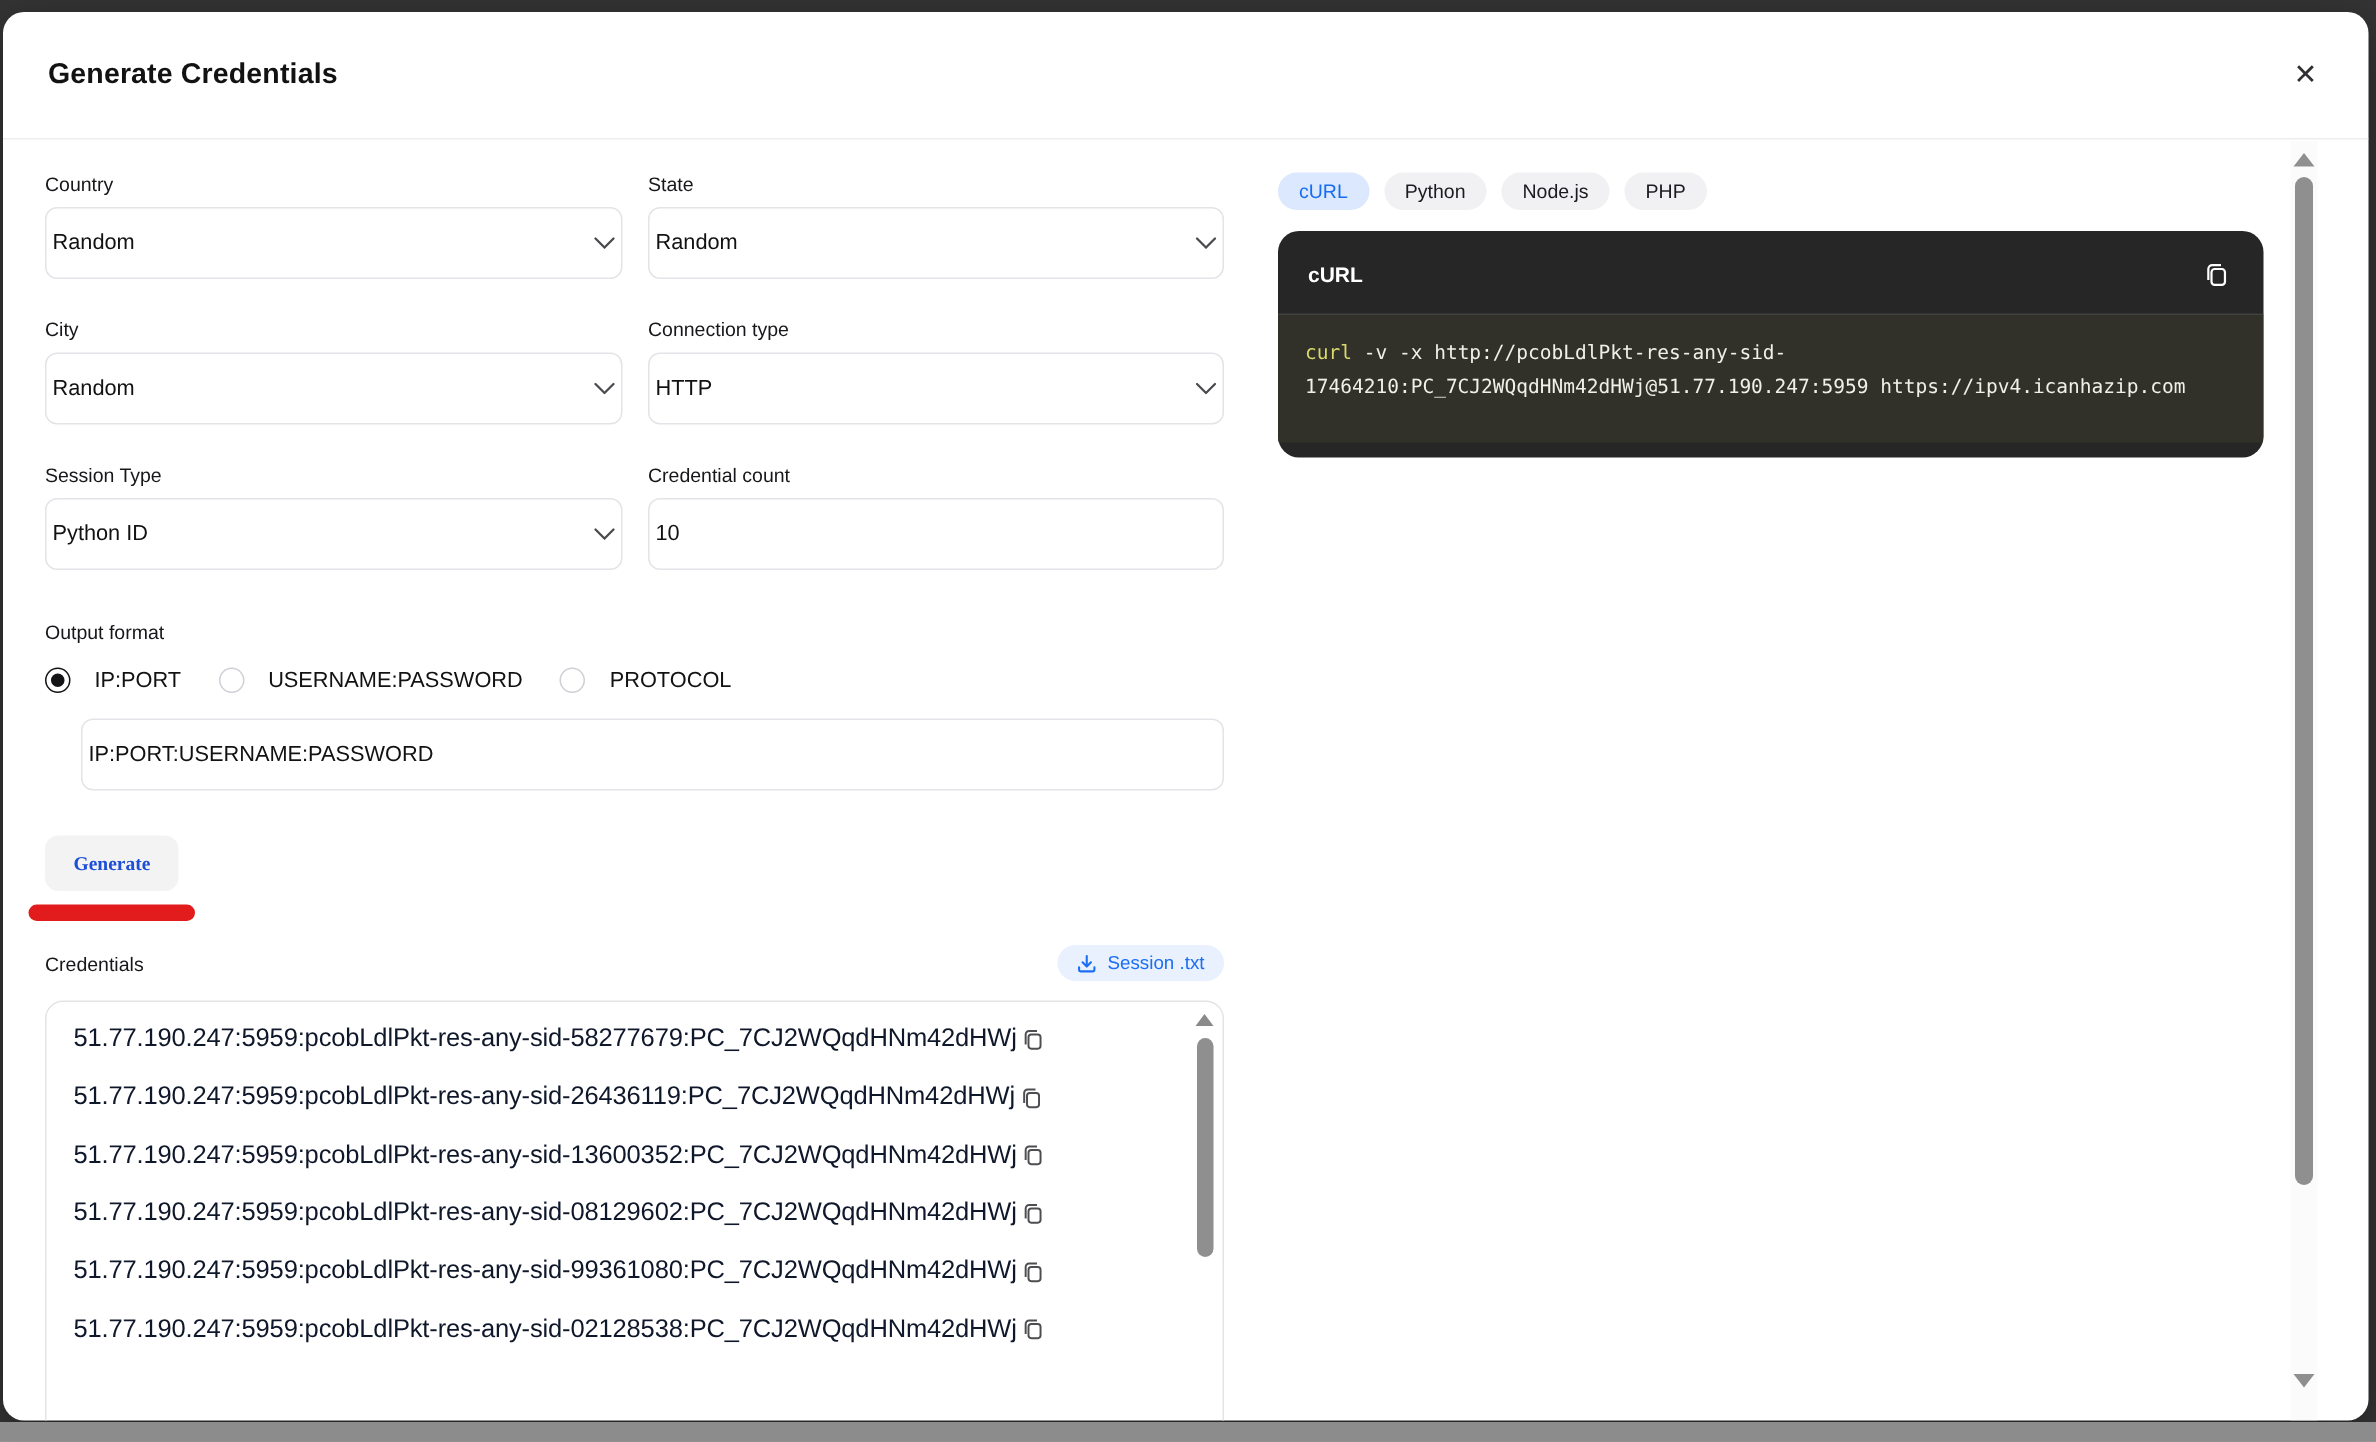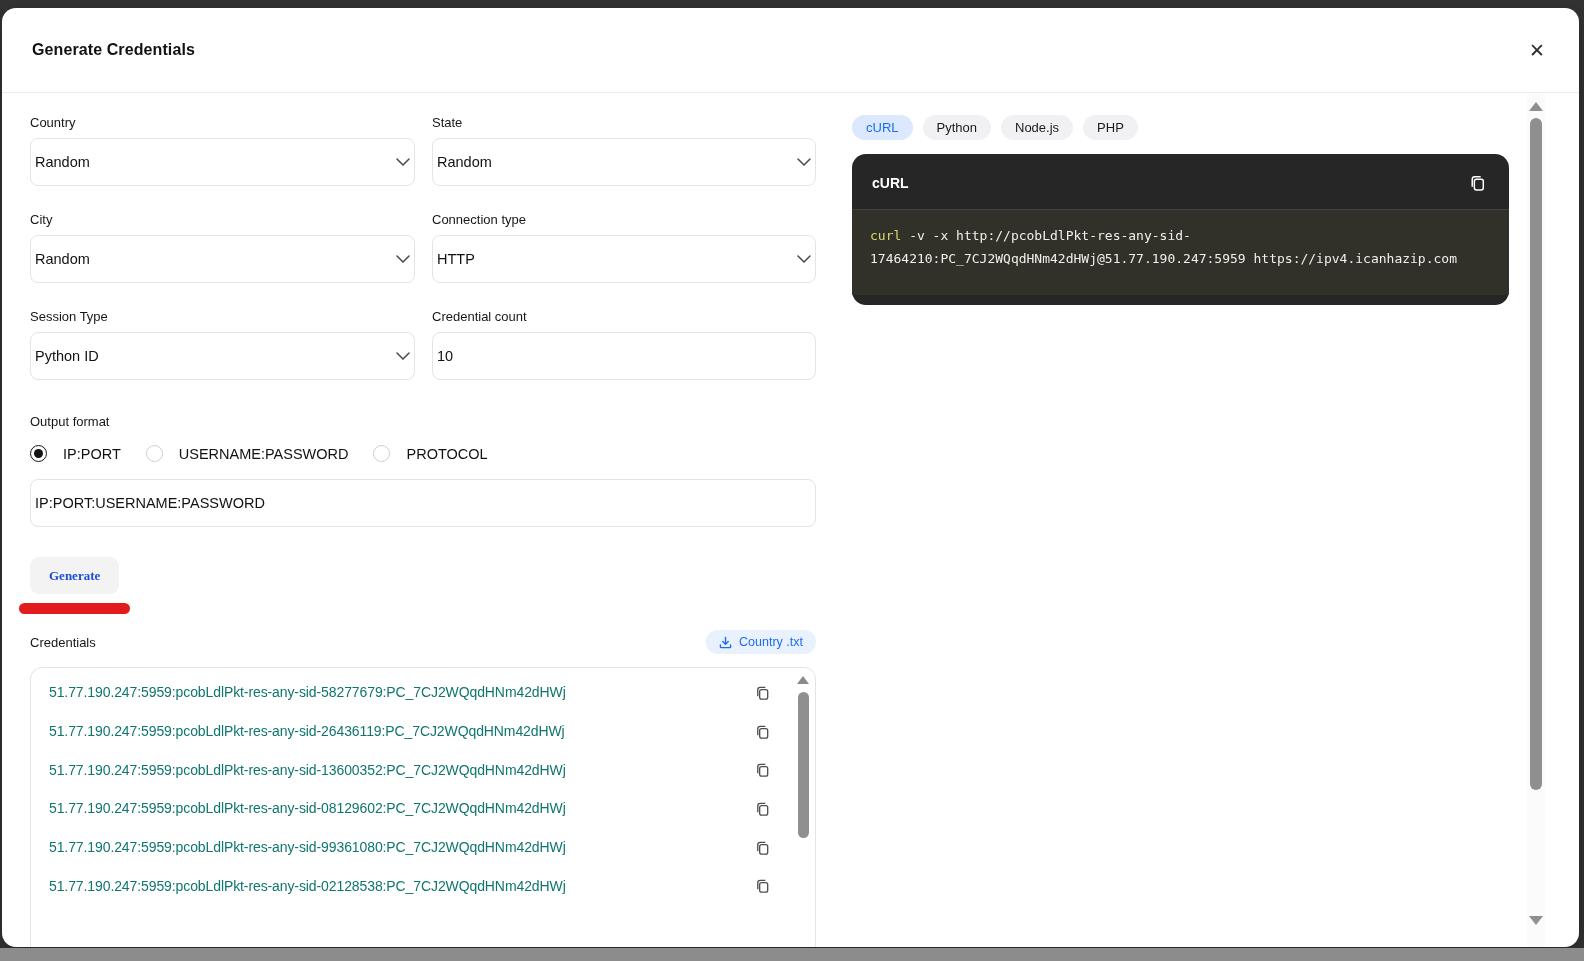--- a/index.html
+++ b/index.html
@@ -14,21 +14,21 @@
 
   .modal {
     position:absolute; left:2px; right:5px; top:8px; bottom:14px;
     background:#ffffff; border-radius:14px; overflow:hidden;
     box-shadow:0 8px 30px rgba(0,0,0,.35);
   }
   .modal-header {
     height:85px; display:flex; align-items:center; justify-content:space-between;
     padding:0 30px; border-bottom:1px solid #ededee;
   }
-  .modal-title { font-size:16px; font-weight:700; color:#121212; letter-spacing:.1px; }
+  .modal-title { font-size:19px; font-weight:700; color:#121212; letter-spacing:.1px; }
   .close-btn { font-size:19px; color:#2f2f33; cursor:pointer; line-height:1; padding:4px; }
 
   .content {
     display:flex; gap:36px; padding:22px 70px 0 28px;
     height:calc(100% - 85px);
   }
   .left-col { width:786px; flex:none; }
   .right-col { flex:1; min-width:0; }
 
   .fields-grid { display:grid; grid-template-columns:385px 384px; column-gap:17px; }
@@ -44,43 +44,43 @@
     border:none; outline:none; width:100%; font:inherit; color:inherit; background:transparent; padding:0;
   }
 
   .section-label { font-size:13px; color:#17171b; margin-top:8px; }
   .radio-row { display:flex; align-items:center; gap:25px; margin-top:16px; }
   .radio { display:flex; align-items:center; gap:16px; font-size:14.5px; color:#121214; cursor:pointer; }
   .radio .dot { width:17px; height:17px; border-radius:50%; border:1.5px solid #cfcfd6; position:relative; flex:none; }
   .radio.checked .dot { border-color:#141416; }
   .radio.checked .dot::after { content:""; position:absolute; inset:2.8px; border-radius:50%; background:#141416; }
 
-  .format-box { margin-top:17px; }
+  .format-box { margin-top:17px;margin-left:24px; }
   .generate-btn {
     margin-top:30px; height:37px; padding:0 19px; border:none; border-radius:9px;
     background:#f3f3f4; color:#1d4ed8; font-size:13px; font-weight:700; cursor:pointer;
     font-family:Liberation Serif, serif;
   }
   .red-underline { width:111px; height:11px; background:#e21c1c; border-radius:6px; margin:9px 0 0 -11px; }
 
   .cred-header { margin-top:16px; display:flex; align-items:center; justify-content:space-between; }
   .cred-title { font-size:13px; color:#17171b; }
   .download-btn {
     display:flex; align-items:center; gap:7px; background:#e8f1fd; color:#1c6ef2;
     font-size:12.5px; padding:5px 13px; border-radius:14px; border:none; cursor:pointer;
     font-family:inherit;
   }
 
   .cred-list {
     margin-top:13px; border:1px solid #e4e4e7; border-radius:12px;
     position:relative; height:320px; padding:5px 0; overflow:hidden;
   }
   .cred-row {
-    height:38.7px; display:flex; align-items:center; justify-content:space-between;
-    padding:0 42px 0 18px; font-size:14px; color:#0f766e; letter-spacing:-.1px;
+    height:38.7px; display:flex; align-items:center; 
+    padding:0 42px 0 18px; font-size:17px; color:#0f172a; letter-spacing:-.1px;
   }
   .copy-btn { background:none; border:none; padding:2px; cursor:pointer; line-height:0; }
 
   .list-scrollbar { position:absolute; top:5px; bottom:5px; right:5px; width:14px; }
   .list-scrollbar .arrow-up {
     width:0; height:0; margin:3px auto 0;
     border-left:6px solid transparent; border-right:6px solid transparent; border-bottom:8px solid #8a8a8a;
   }
   .list-scrollbar .thumb {
     position:absolute; top:19px; left:1.5px; width:11px; height:146px;
@@ -223,21 +223,21 @@
       <div class="red-underline"></div>
 
       <div class="cred-header">
         <div class="cred-title">Credentials</div>
         <button class="download-btn">
           <svg width="13" height="13" viewBox="0 0 14 14" fill="none" stroke="#1c6ef2" stroke-width="1.5" stroke-linecap="round" stroke-linejoin="round">
               <path d="M7 1.5 V8.5"></path>
               <path d="M4 6 L7 9 L10 6"></path>
               <path d="M1.5 9.5 V11.5 A1 1 0 0 0 2.5 12.5 H11.5 A1 1 0 0 0 12.5 11.5 V9.5"></path>
             </svg>
-          <span>Country .txt</span>
+          <span>Session .txt</span>
         </button>
       </div>
 
       <div class="cred-list">
 
         <div class="cred-row">
           <span>51.77.190.247:5959:pcobLdlPkt-res-any-sid-58277679:PC_7CJ2WQqdHNm42dHWj</span>
           <button class="copy-btn">
             <svg width="17" height="17" viewBox="0 0 18 18" fill="none" stroke="#4e4e52" stroke-width="1.4" stroke-linejoin="round">
                 <rect x="6" y="6" width="8.5" height="10" rx="2"></rect>

